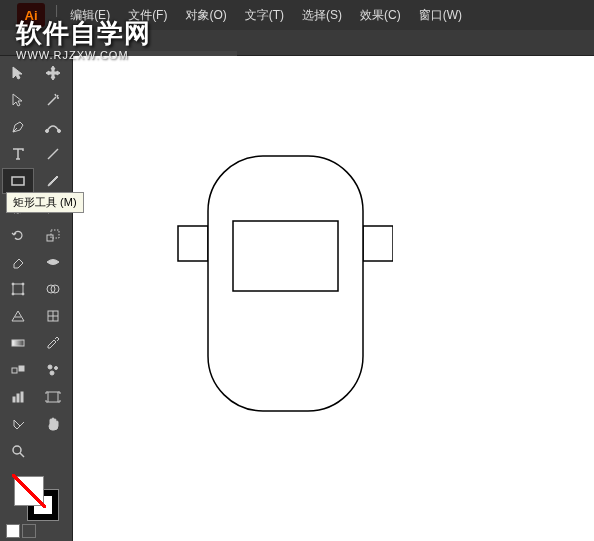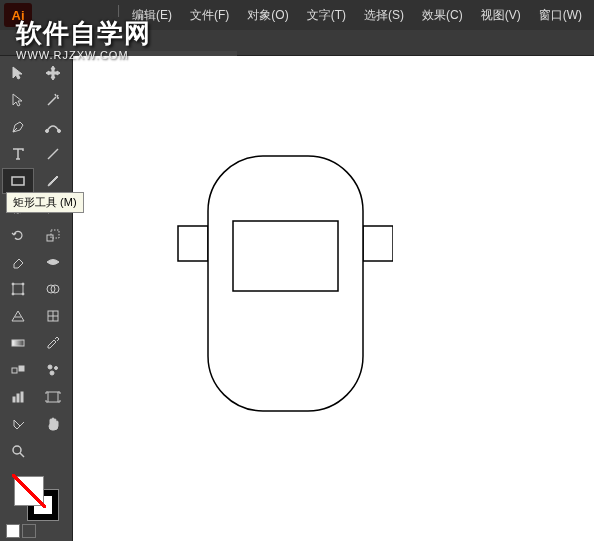--- a/index.html
+++ b/index.html
@@ -1,18 +1,18 @@
 <!DOCTYPE html>
 <html><head>
   <meta charset="utf-8">
   <style>
     * { margin: 0; padding: 0; box-sizing: border-box; }
     body { width: 594px; height: 541px; background: #323232; font-family: "Microsoft YaHei", sans-serif; font-size: 12px; color: #ccc; overflow: hidden; position: relative; }
     
-    .app-header { height: 30px; background: #323232; display: flex; align-items: center; padding: 0 4px; justify-content: space-between; }
+    .app-header { height: 30px; background: #323232; display: flex; align-items: center; padding: 0 17px; }
     .app-logo { width: 28px; height: 24px; background: #2a0908; border-radius: 3px; display: flex; align-items: center; justify-content: center; margin-right: 8px; }
     .app-logo-text { color: #ff7b00; font-weight: bold; font-size: 13px; }
     .menu-bar { display: flex; gap: 2px; }
     .menu-item { padding: 4px 8px; color: #ddd; cursor: pointer; font-size: 12px; }
     .menu-sep { color: #666; padding: 0 2px; }
     
     .tab-bar { height: 26px; background: #3a3a3a; display: flex; align-items: center; border-bottom: 1px solid #222; }
     .tab-spacer { width: 72px; }
     .tab { padding: 4px 10px; color: #ccc; font-size: 11px; display: flex; align-items: center; gap: 8px; background: #434343; margin-top: 40px; }
     .tab-close { color: #aaa; cursor: pointer; font-size: 10px; }
@@ -51,21 +51,20 @@
     <span class="app-logo-text">Ai</span>
   </div>
   <div class="menu-bar">
     <span class="menu-sep">|</span>
     <span class="menu-item">编辑(E)</span>
     <span class="menu-item">文件(F)</span>
     <span class="menu-item">对象(O)</span>
     <span class="menu-item">文字(T)</span>
     <span class="menu-item">选择(S)</span>
     <span class="menu-item">效果(C)</span>
-    <span class="menu-item">视图(V)</span>
     <span class="menu-item">窗口(W)</span>
   </div>
 </div>
 
 <div class="tab-bar">
   <div class="tab-spacer"></div>
   <div class="tab">
     <span>101.7% (CMYK/GPU 预览)</span>
     <span class="tab-close">×</span>
   </div>

